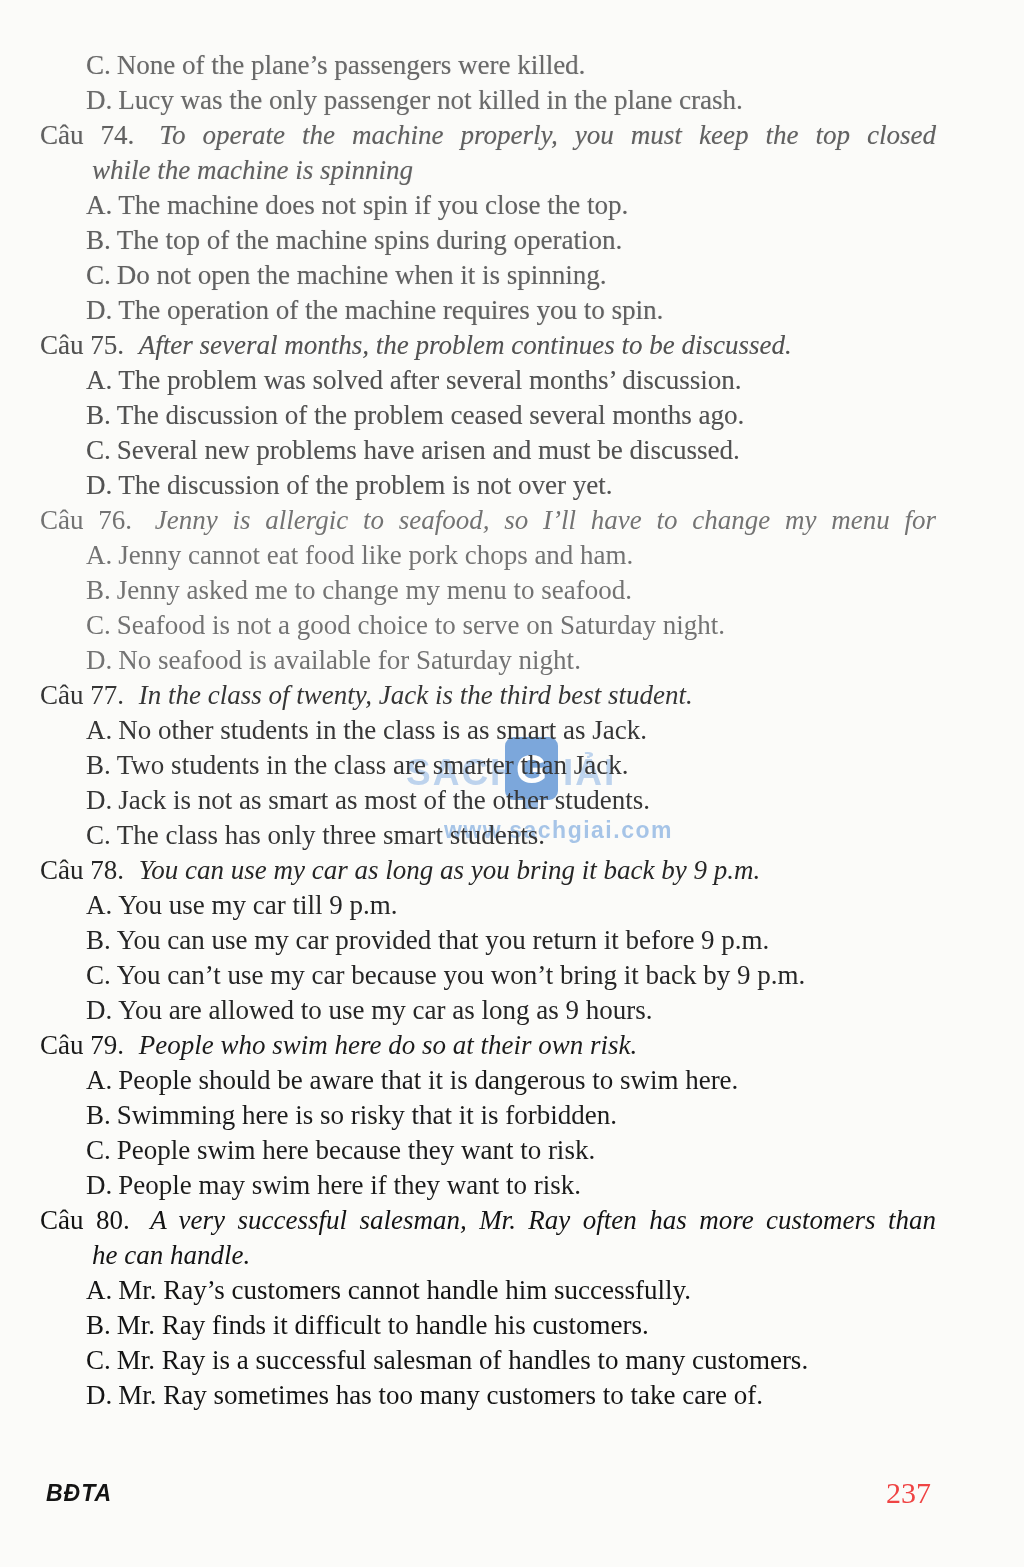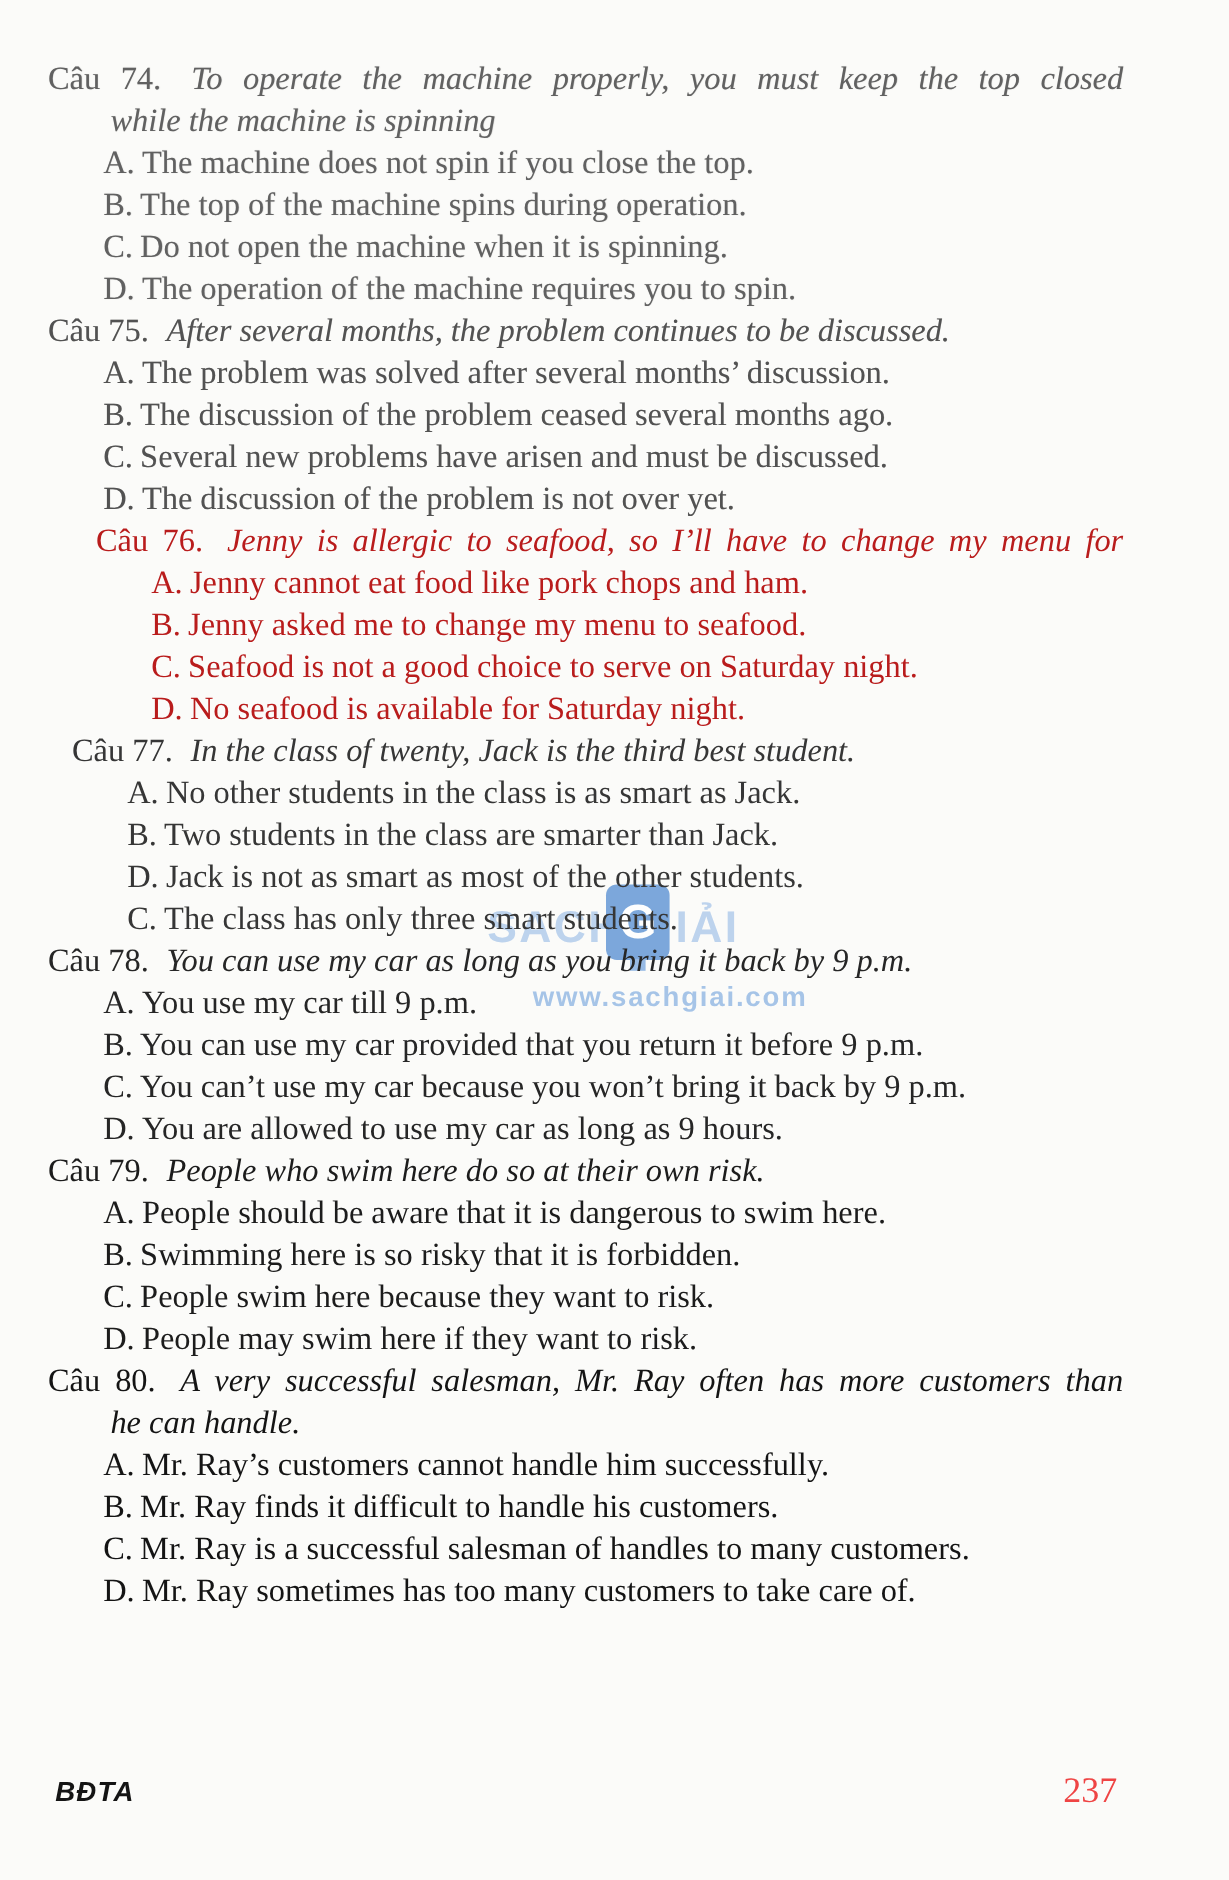--- a/index.html
+++ b/index.html
@@ -28,22 +28,22 @@
   .stem .line1 { display: block; }
   .stem .line1.just { text-align: justify; text-align-last: justify; }
   .stem .line2 { display: block; padding-left: 52px; }
   .qnum { font-style: normal; margin-right: 8px; }
   .qtext, .line2 { font-style: italic; }
 
   
   .b-prev { color: #6a6a6a; text-shadow: 0.3px 0.3px 0.7px rgba(110,110,110,.45); }
   .b-74   { color: #616161; text-shadow: 0.3px 0.3px 0.7px rgba(105,105,105,.4); }
   .b-75   { color: #525252; text-shadow: 0.2px 0.2px 0.5px rgba(90,90,90,.35); }
-  .b-76   { color: #b91c1c; margin-left: 40px; }
-  .b-77   { color: #363636; margin-left: 20px; }
+  .b-76   { color: #737373; }
+  .b-77   { color: #363636; }
   .b-78   { color: #262626; }
   .b-79   { color: #1c1c1c; }
   .b-80   { color: #141414; }
 
   
   .watermark {
     position: absolute;
     left: 406px; top: 737px;
     width: 240px; height: 100px;
     z-index: 0;
@@ -114,20 +114,28 @@
   <span class="wm-left">SACH</span>
   <span class="wm-logo">
     <span class="wm-logo-letter">G</span>
   </span>
   <span class="wm-right">IẢI</span>
   <div class="wm-url">www.sachgiai.com</div>
 </div>
 
 <div class="content">
 
+  <div class="b-prev">
+    <p class="option">
+      <span class="olabel">C.</span><span class="otext">None of the plane’s passengers were killed.</span>
+    </p>
+    <p class="option">
+      <span class="olabel">D.</span><span class="otext">Lucy was the only passenger not killed in the plane crash.</span>
+    </p>
+  </div>
 
   <div class="b-74">
     <p class="stem">
       <span class="line1 just"><span class="qnum">Câu 74.</span> <span class="qtext">To operate the machine properly, you must keep the top closed</span></span>
       <span class="line2">while the machine is spinning</span>
     </p>
     <p class="option"><span class="olabel">A.</span><span class="otext">The machine does not spin if you close the top.</span></p>
     <p class="option"><span class="olabel">B.</span><span class="otext">The top of the machine spins during operation.</span></p>
     <p class="option"><span class="olabel">C.</span><span class="otext">Do not open the machine when it is spinning.</span></p>
     <p class="option"><span class="olabel">D.</span><span class="otext">The operation of the machine requires you to spin.</span></p>

